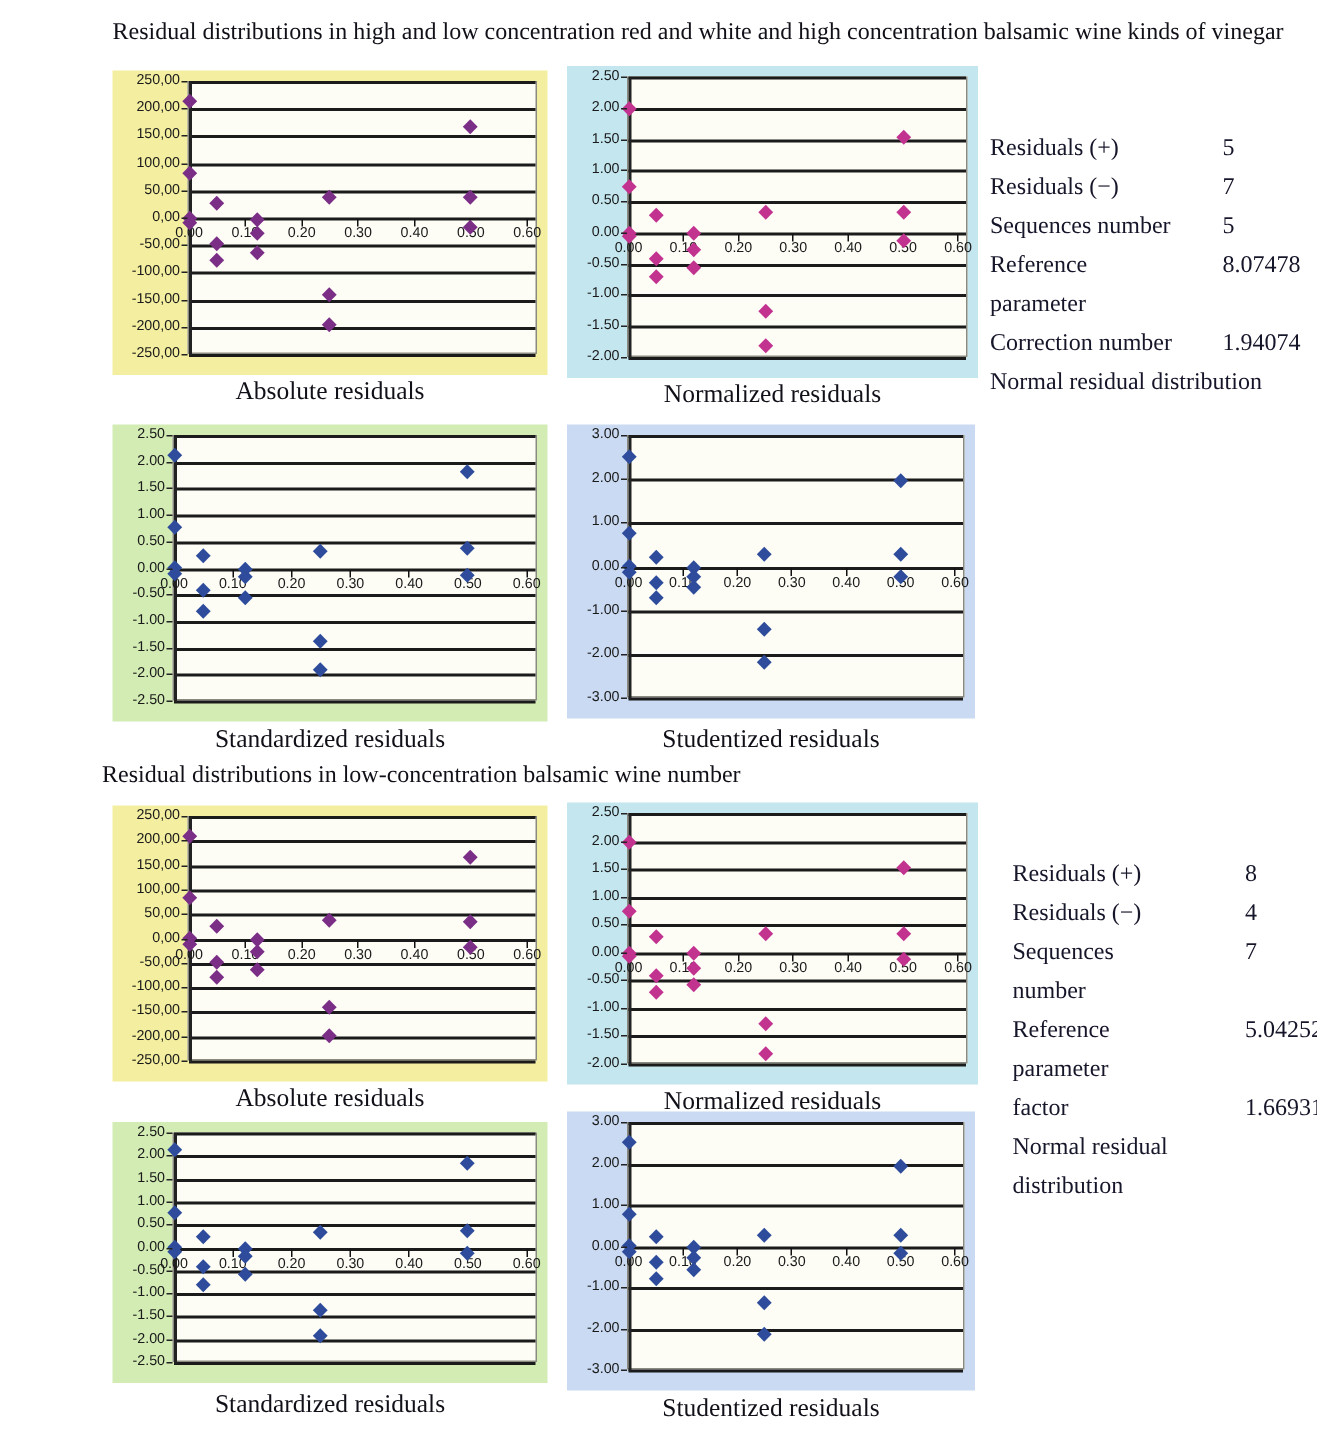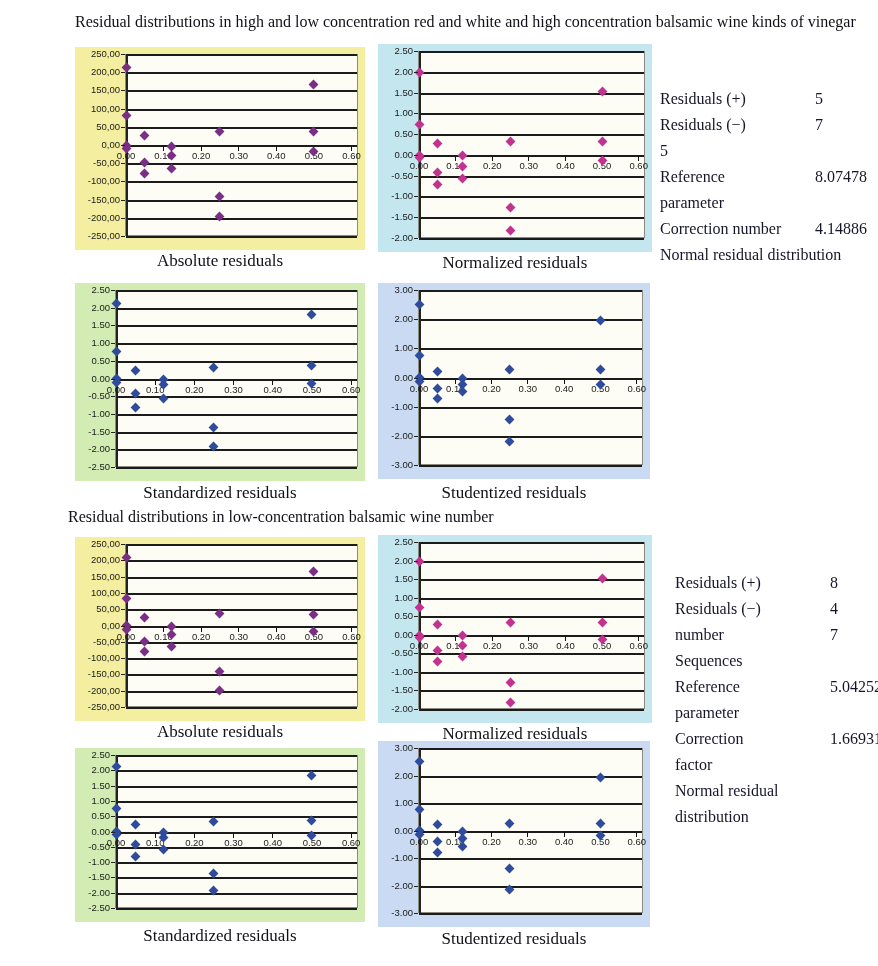--- a/index.html
+++ b/index.html
@@ -194,34 +194,37 @@
         </div>
       <div class="svalue">5</div>
     </div>
     <div class="srow">
       <div class="slabel">
           <div>Residuals (−)</div>
         </div>
       <div class="svalue">7</div>
     </div>
     <div class="srow">
+      <div class="slabel">
+          <div>Sequences number</div>
+        </div>
       <div class="svalue">5</div>
     </div>
     <div class="srow">
       <div class="slabel">
         <div>Reference</div>
         <div>parameter</div>
       </div>
       <div class="svalue">8.07478</div>
     </div>
     <div class="srow">
       <div class="slabel">
           <div>Correction number</div>
         </div>
-      <div class="svalue">4.14886</div>
+      <div class="svalue">1.94074</div>
     </div>
     <div class="snote">Normal residual distribution</div>
   </div>
 
   <div class="chart c3" style="background: rgb(210, 236, 180);">
       <div class="plot" style="left: 40px; top: 7px; width: 243px; height: 177px;">
         <div class="gridline" style="top: -1px; background: rgb(27, 27, 27);"></div>
         <div class="gridline" style="top: 16.7px; background: rgb(27, 27, 27);"></div>
         <div class="gridline" style="top: 34.4px; background: rgb(27, 27, 27);"></div>
         <div class="gridline" style="top: 52.1px; background: rgb(27, 27, 27);"></div>
@@ -492,35 +495,34 @@
       <div class="svalue">8</div>
     </div>
     <div class="srow">
       <div class="slabel">
           <div>Residuals (−)</div>
         </div>
       <div class="svalue">4</div>
     </div>
     <div class="srow">
       <div class="slabel">
+        <div>Sequences</div>
         <div>number</div>
-        <div>Sequences</div>
       </div>
       <div class="svalue">7</div>
     </div>
     <div class="srow">
       <div class="slabel">
         <div>Reference</div>
         <div>parameter</div>
       </div>
       <div class="svalue">5.04252</div>
     </div>
     <div class="srow">
       <div class="slabel">
-        <div>Correction</div>
         <div>factor</div>
       </div>
       <div class="svalue">1.66931</div>
     </div>
     <div class="snote">Normal residual</div>
     <div class="snote">distribution</div>
   </div>
 
   <div class="chart c7" style="background: rgb(210, 236, 180);">
       <div class="plot" style="left: 40px; top: 7px; width: 243px; height: 153px;">

